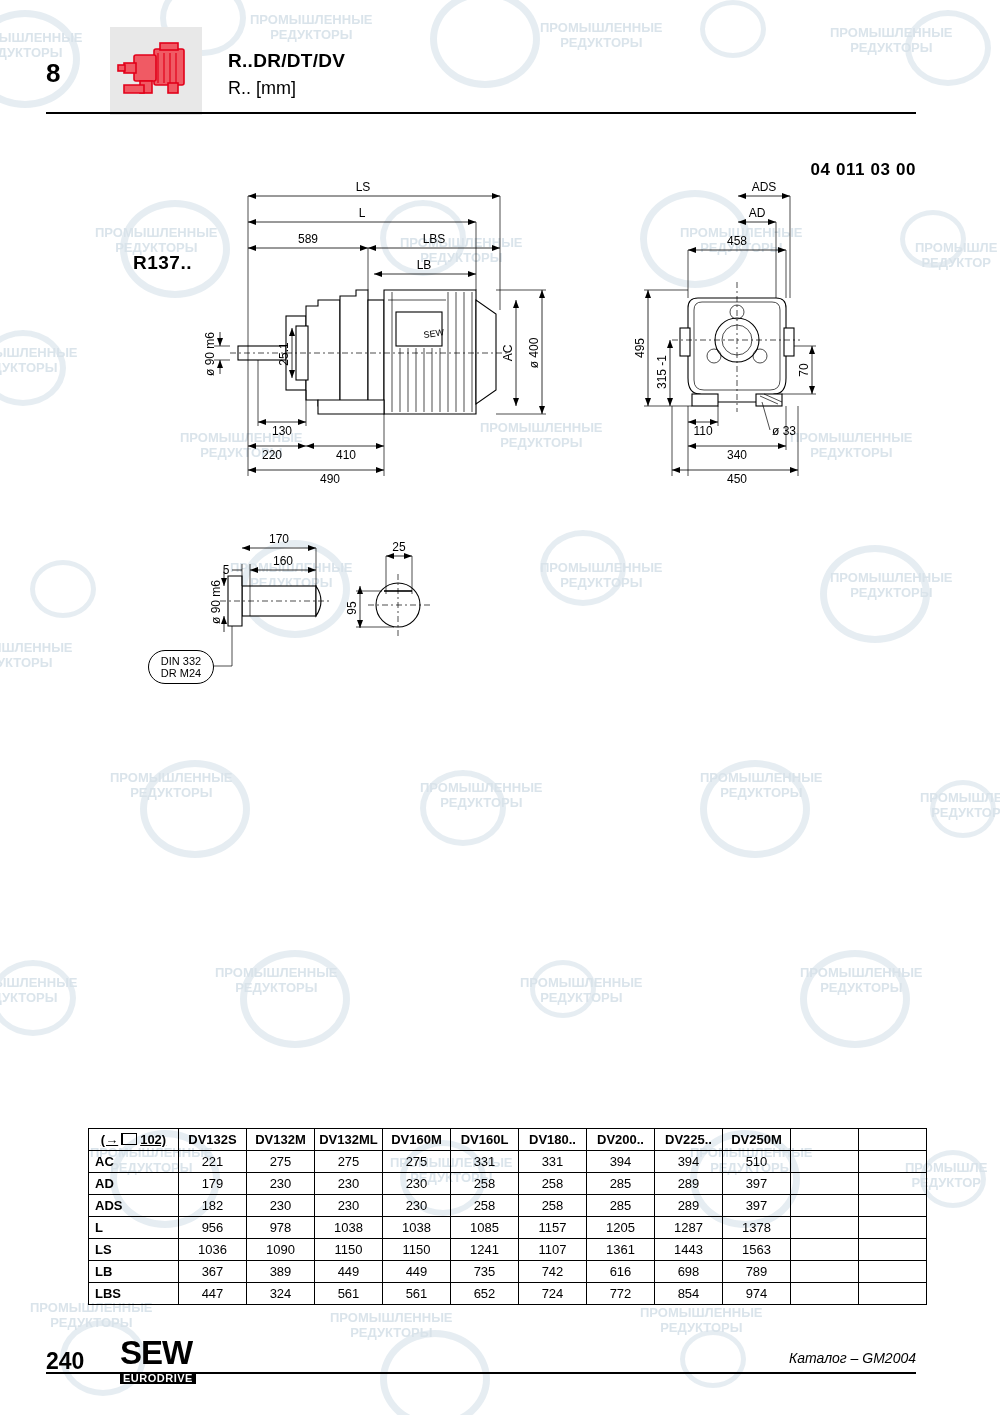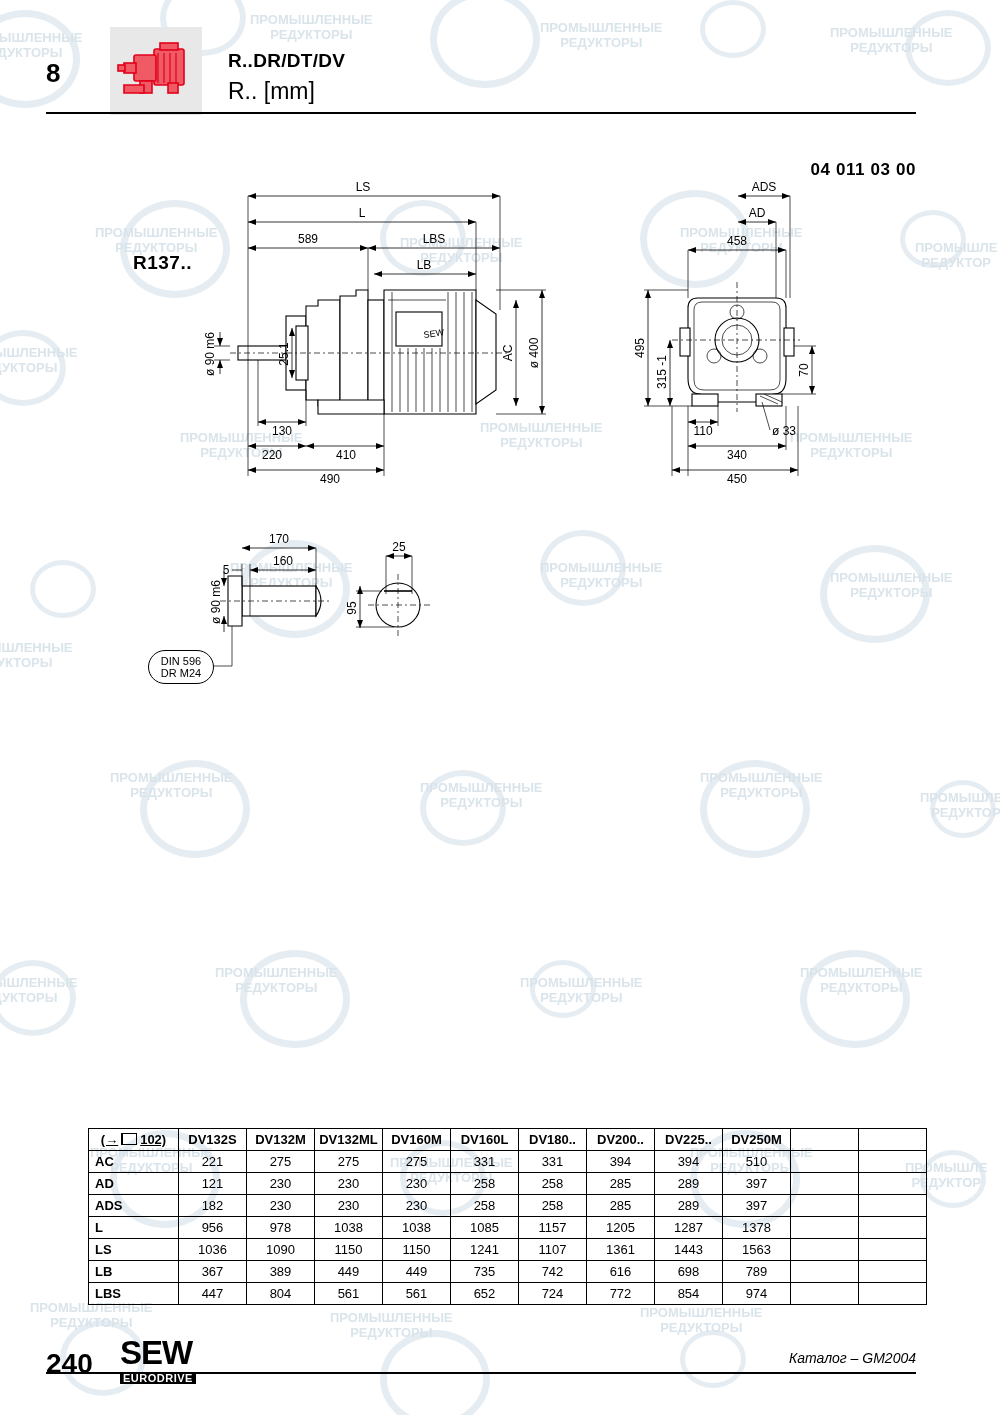--- a/index.html
+++ b/index.html
@@ -76,21 +76,21 @@
     left: 228px;
     top: 50px;
     font-size: 19px;
     font-weight: bold;
     letter-spacing: 0.3px;
   }
   .header-sub {
     position: absolute;
     left: 228px;
     top: 78px;
-    font-size: 23px;
+    font-size: 18px;
     text-align: center;
   }
   .header-rule {
     position: absolute;
     left: 46px;
     top: 112px;
     width: 870px;
     height: 2px;
     background: #000;
   }
@@ -186,21 +186,21 @@
     left: 46px;
     top: 1372px;
     width: 870px;
     height: 2px;
     background: #000;
   }
   .page-number-bottom {
     position: absolute;
     left: 46px;
     top: 1348px;
-    font-size: 28px;
+    font-size: 23px;
     font-weight: bold;
   }
   .logo {
     position: absolute;
     left: 120px;
     top: 1338px;
     width: 180px;
     height: 42px;
   }
   .logo .sew {
@@ -570,21 +570,21 @@
 
     <line class="dim" x1="360" y1="436" x2="360" y2="478"></line>
     <path d="M360 436 l-3 8 h6 z" fill="#000"></path>
     <path d="M360 478 l-3 -8 h6 z" fill="#000"></path>
     <text x="356" y="458" text-anchor="middle" transform="rotate(-90 356 458)">95</text>
     <line class="thin" x1="356" y1="441" x2="382" y2="441"></line>
     <line class="thin" x1="356" y1="477" x2="394" y2="477"></line>
   </svg>
 
   <div class="din-box">
-    <span>DIN 596</span><br>
+    <span>DIN 332</span><br>
     <span>DR M24</span>
   </div>
 
   <table class="spec-table">
     <thead>
       <tr>
         <th class="firstcell">
           <span>(→</span><span class="book-icon"></span><span>102)</span>
         </th>
         <th class="col-model">DV132S</th>
@@ -610,21 +610,21 @@
         <td>331</td>
         <td>331</td>
         <td>394</td>
         <td>394</td>
         <td>510</td>
         <td></td>
         <td></td>
       </tr>
       <tr>
         <td class="rowhead">AD</td>
-        <td>121</td>
+        <td>179</td>
         <td>230</td>
         <td>230</td>
         <td>230</td>
         <td>258</td>
         <td>258</td>
         <td>285</td>
         <td>289</td>
         <td>397</td>
         <td></td>
         <td></td>
@@ -681,21 +681,21 @@
         <td>742</td>
         <td>616</td>
         <td>698</td>
         <td>789</td>
         <td></td>
         <td></td>
       </tr>
       <tr>
         <td class="rowhead">LBS</td>
         <td>447</td>
-        <td>804</td>
+        <td>324</td>
         <td>561</td>
         <td>561</td>
         <td>652</td>
         <td>724</td>
         <td>772</td>
         <td>854</td>
         <td>974</td>
         <td></td>
         <td></td>
       </tr>

